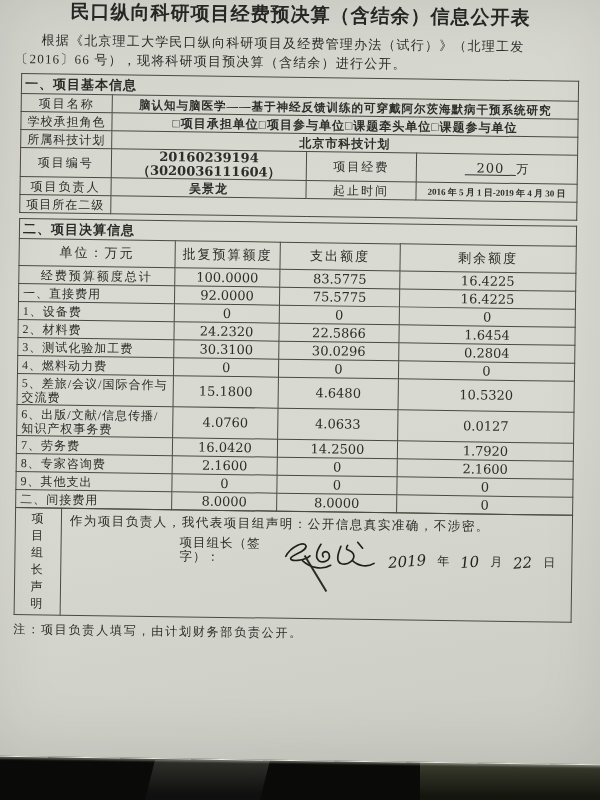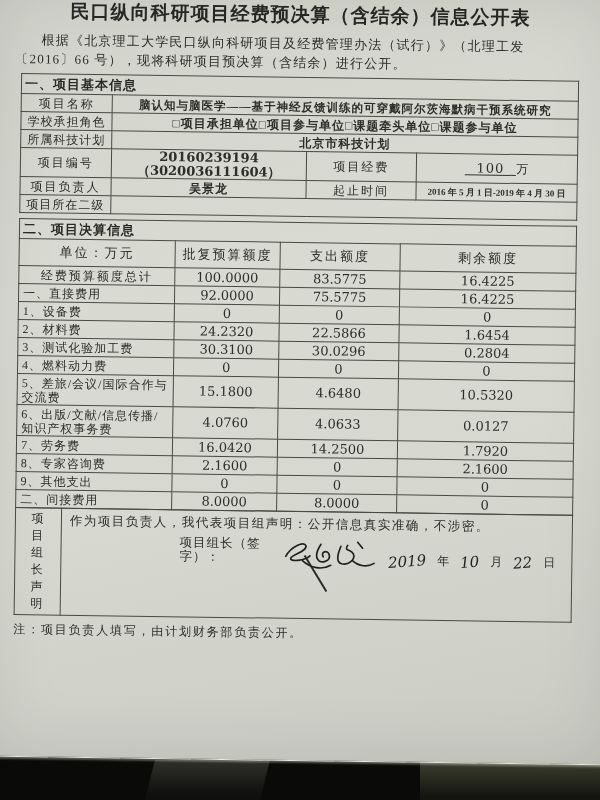--- a/index.html
+++ b/index.html
@@ -100,21 +100,21 @@
         <td colspan="3" class="valc" style="font-weight:600;">□项目承担单位□项目参与单位□课题牵头单位□课题参与单位</td>
       </tr>
       <tr>
         <th class="lblc" style="letter-spacing:1px;">所属科技计划</th>
         <td colspan="3" class="valc" style="font-weight:600;">北京市科技计划</td>
       </tr>
       <tr>
         <th class="lblc">项目编号</th>
         <td class="num" style="font-weight:600;">20160239194 （3020036111604）</td>
         <th class="lblc">项目经费</th>
-        <td class="valc"><span class="u100 num">100</span><span>万</span></td>
+        <td class="valc"><span class="u100 num">200</span><span>万</span></td>
       </tr>
       <tr>
         <th class="lblc">项目负责人</th>
         <td class="valc" style="font-weight:600;">吴景龙</td>
         <th class="lblc">起止时间</th>
         <td class="small-date">2016 年 5 月 1 日-2019 年 4 月 30 日</td>
       </tr>
       <tr>
         <th class="lblc" style="letter-spacing:1px;">项目所在二级</th>
         <td colspan="3"></td>

